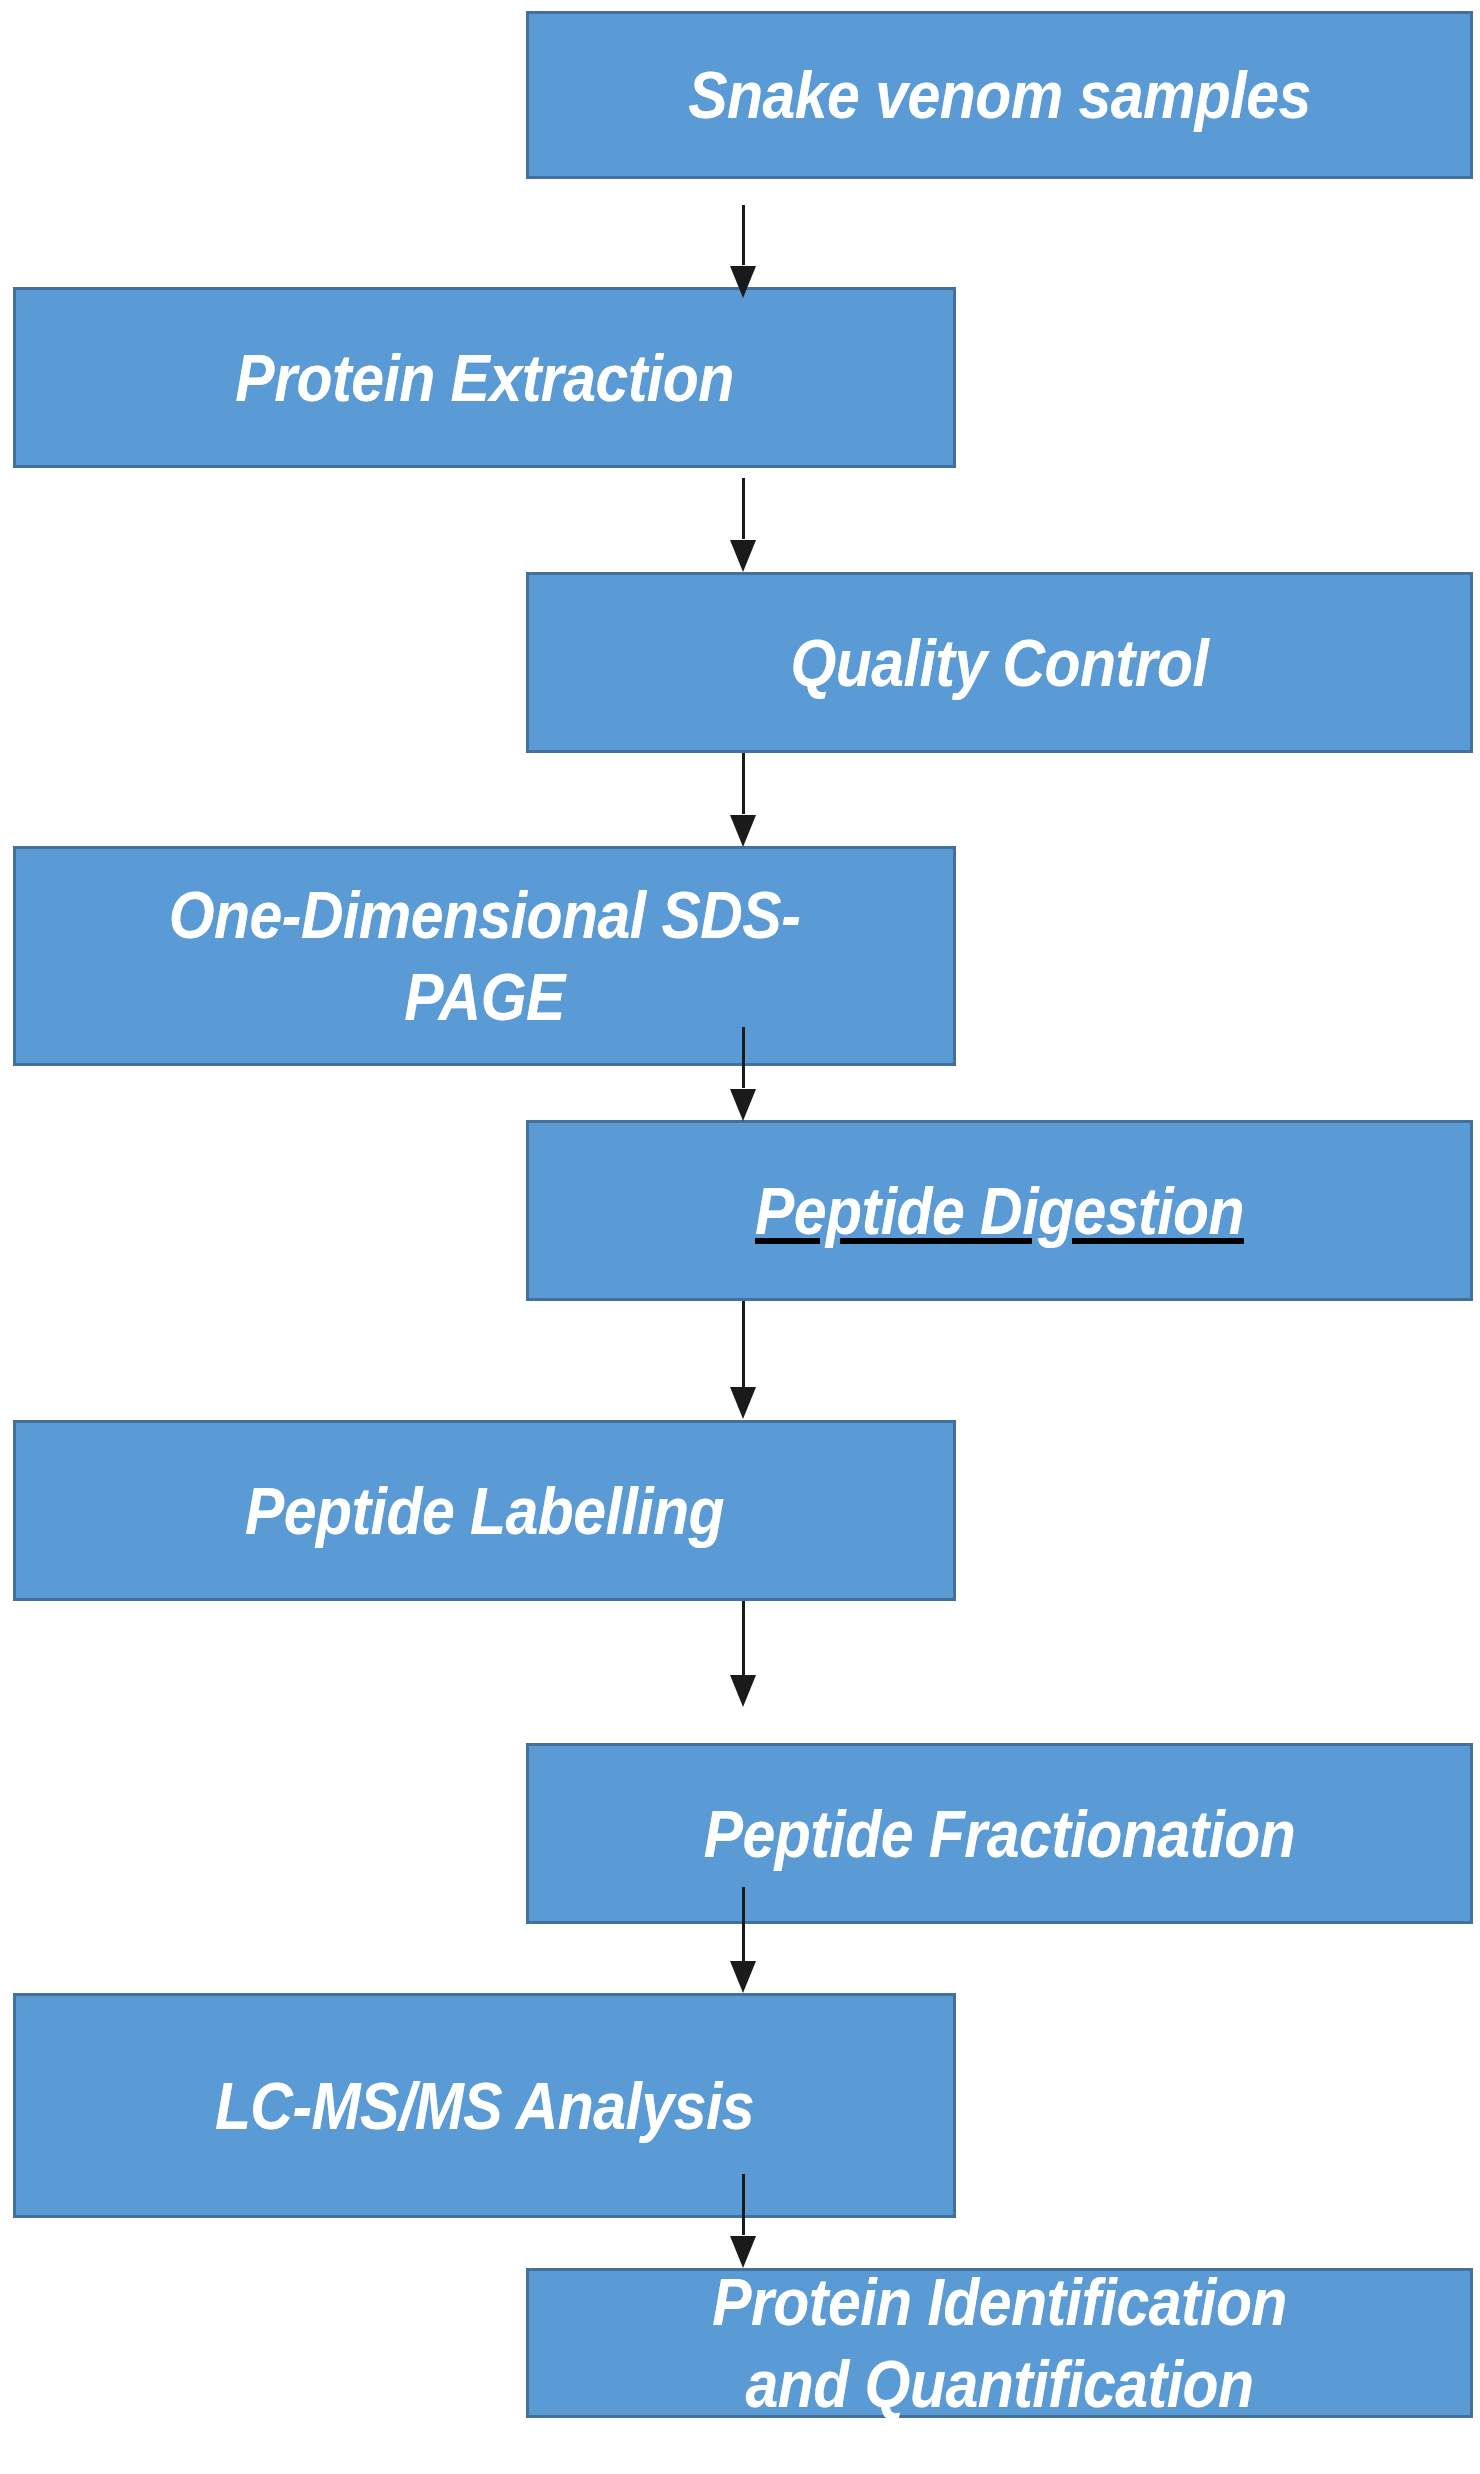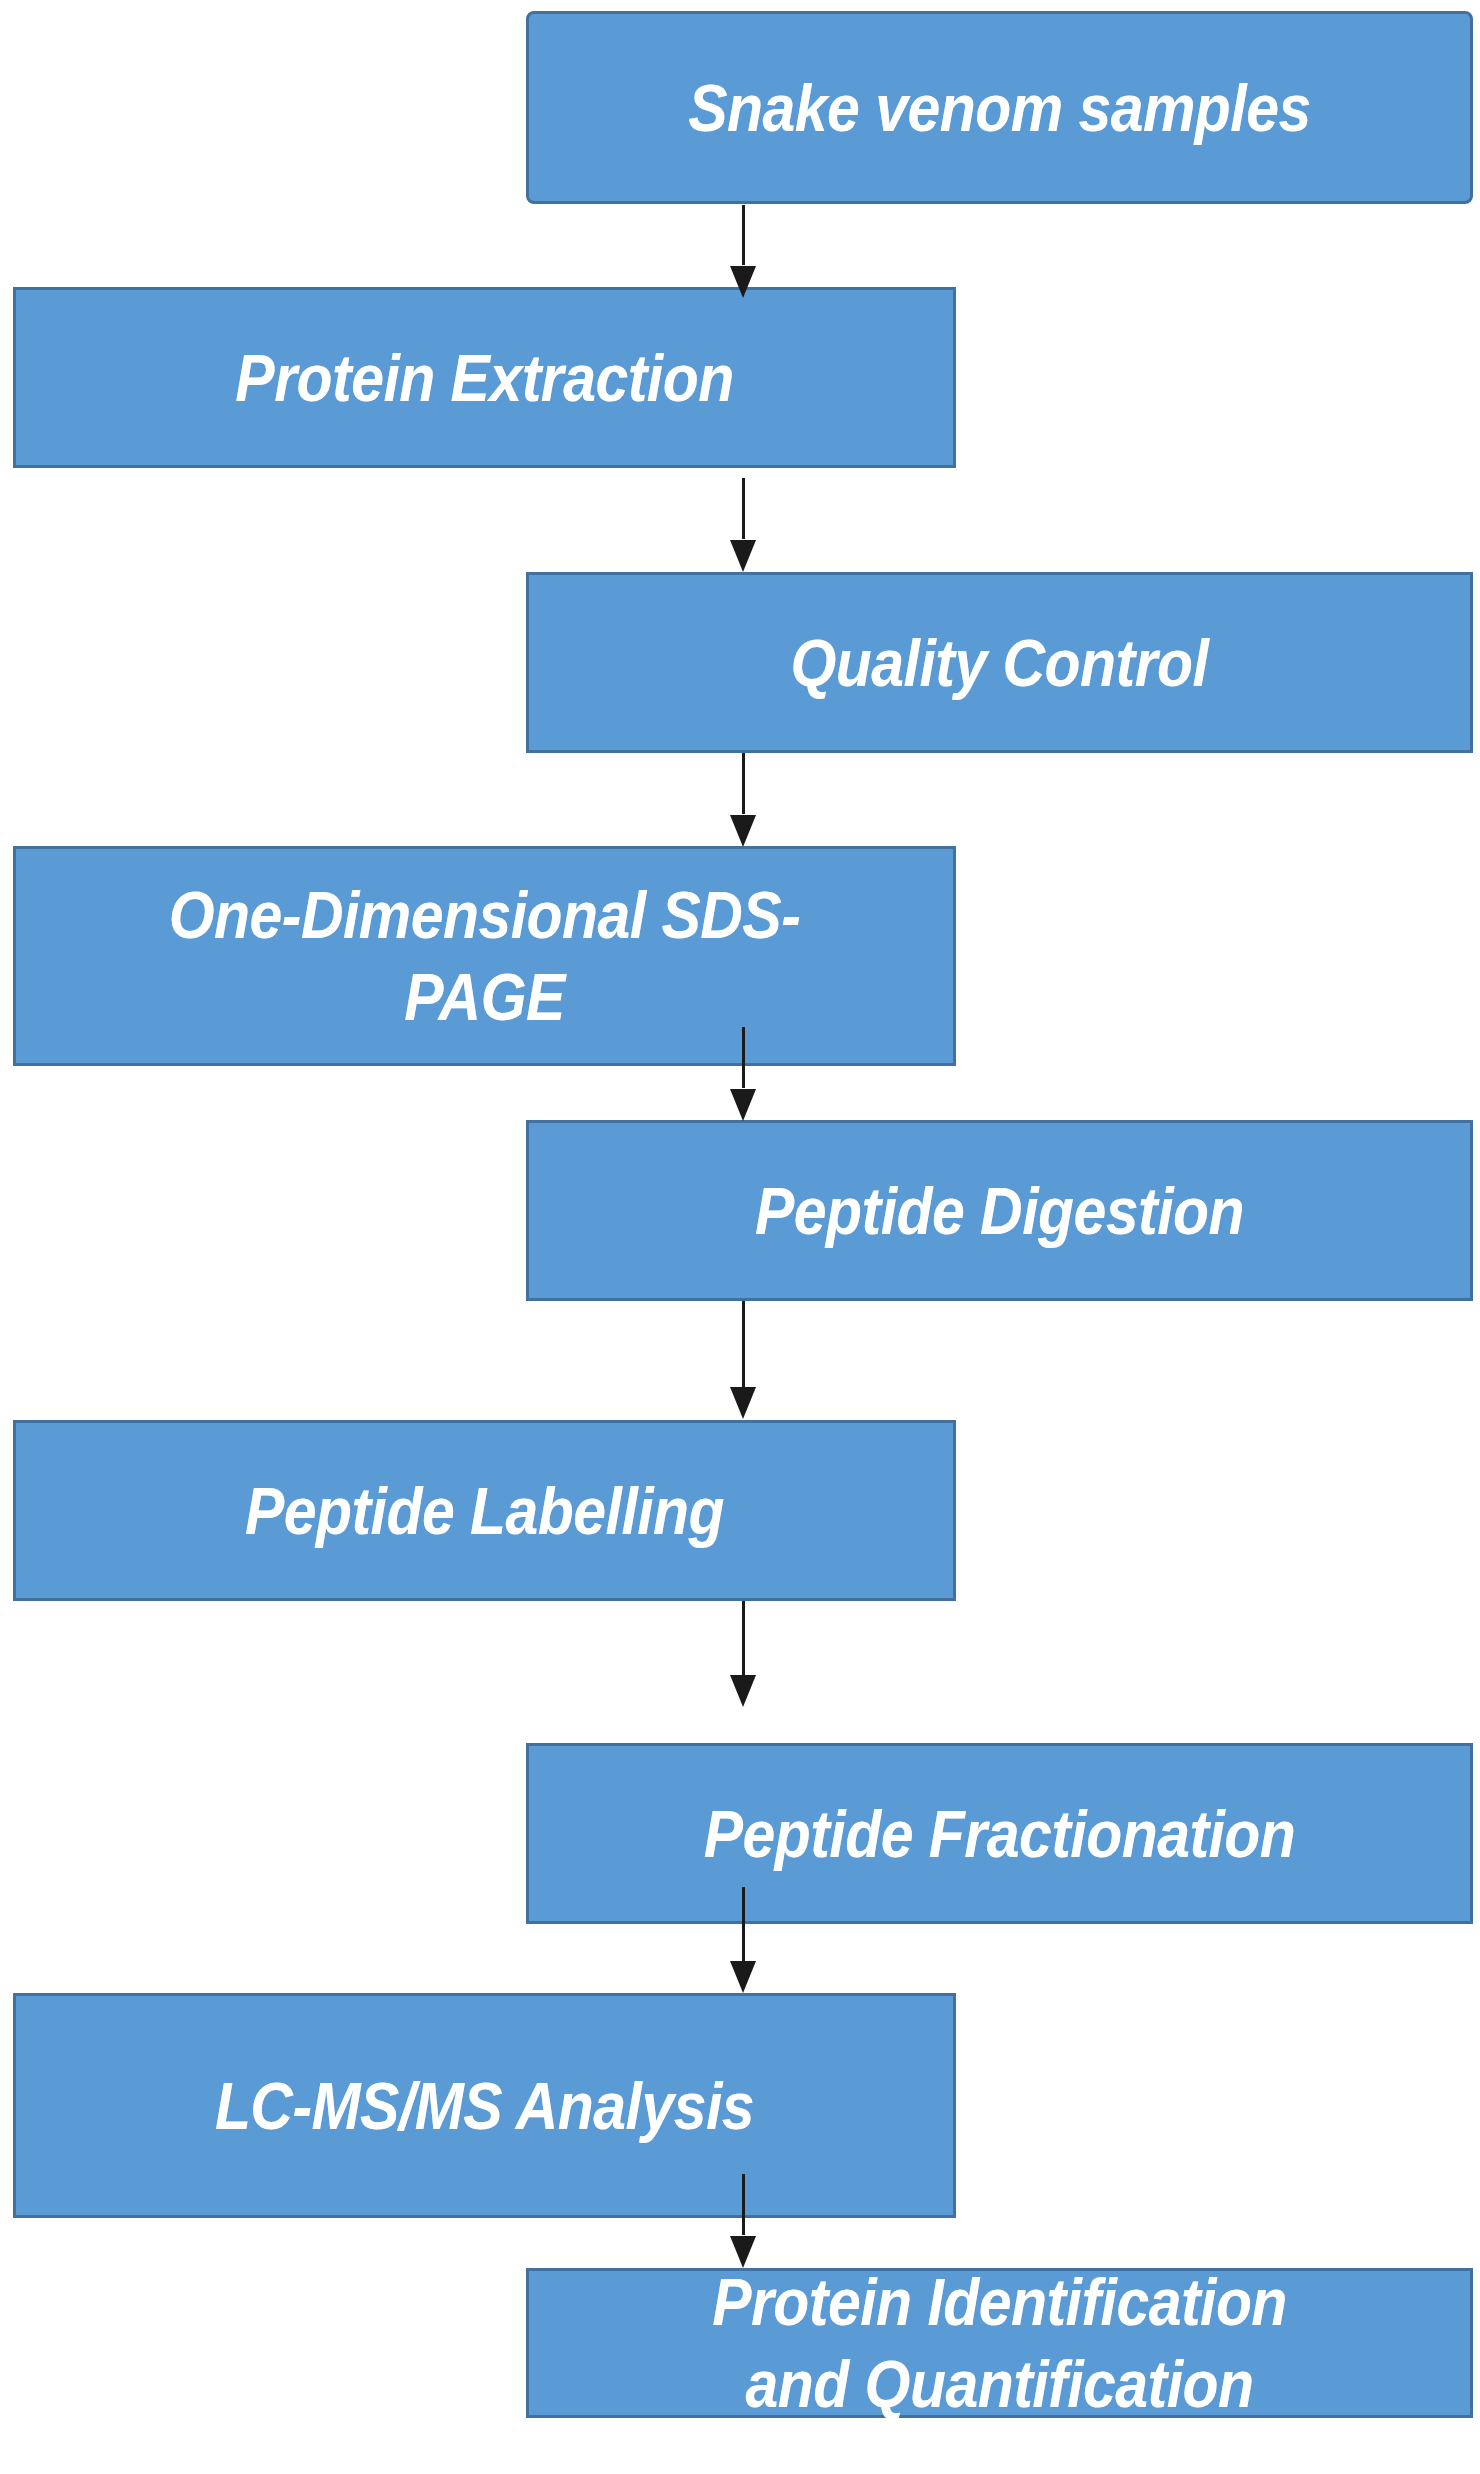--- a/index.html
+++ b/index.html
@@ -71,38 +71,38 @@
     border-left: 13.7px solid transparent;
     border-right: 13.7px solid transparent;
     border-top: 32px solid #1a1a1a;
   }
 </style>
 </head>
 <body>
 
 <div id="flow-root">
 
-  <div class="flow-node align-right" style="top:11.2px; height:193px;border-radius:8px;">
+  <div class="flow-node align-right" style="top:11.2px; height:168px;">
     <span class="node-label">Snake venom samples</span>
   </div>
 
   <div class="flow-node align-left" style="top:287px; height:181px;">
     <span class="node-label">Protein Extraction</span>
   </div>
 
   <div class="flow-node align-right" style="top:572px; height:181px;">
     <span class="node-label">Quality Control</span>
   </div>
 
   <div class="flow-node align-left" style="top:846px; height:220px;">
     <span class="node-label">One-Dimensional SDS-
 PAGE</span>
   </div>
 
-  <div class="flow-node align-right" style="top:1120px; height:181px;">
+  <div class="flow-node align-right" style="top:1120px; height:181px;text-decoration:underline;">
     <span class="node-label">Peptide Digestion</span>
   </div>
 
   <div class="flow-node align-left" style="top:1420px; height:181px;align-items:center;">
     <span class="node-label">Peptide Labelling</span>
   </div>
 
   <div class="flow-node align-right" style="top:1707px; height:181px;margin-top:36px;">
     <span class="node-label">Peptide Fractionation</span>
   </div>

